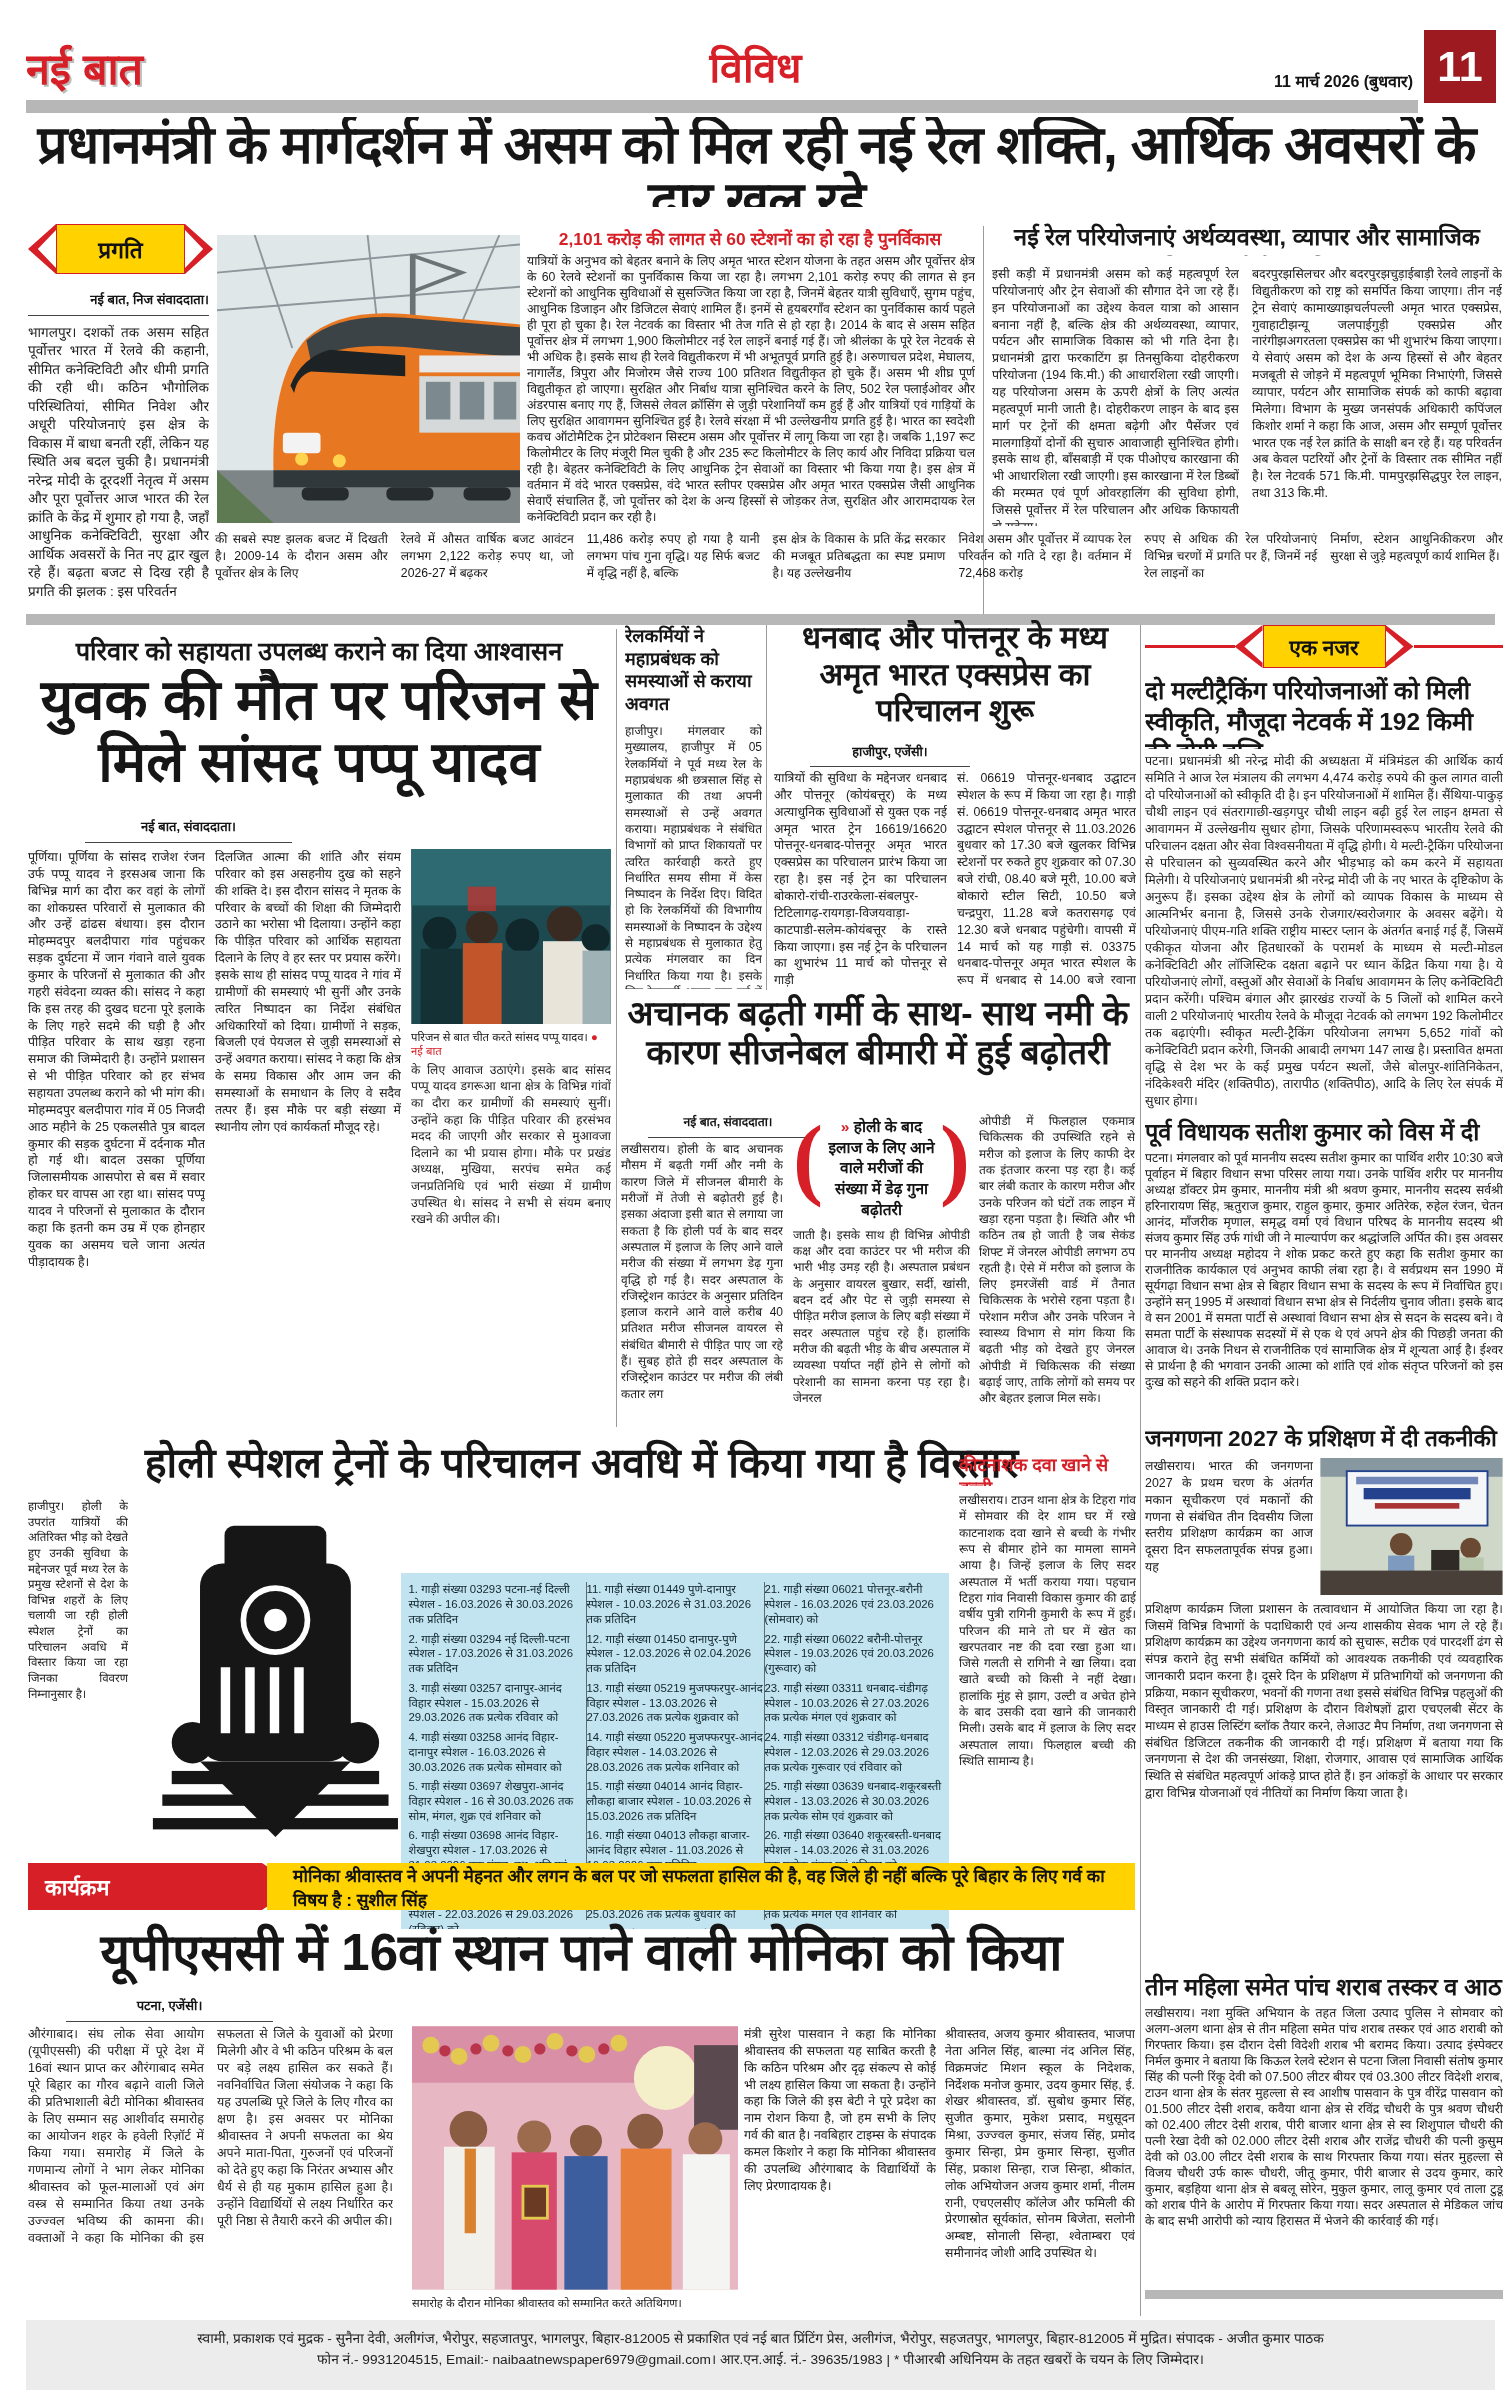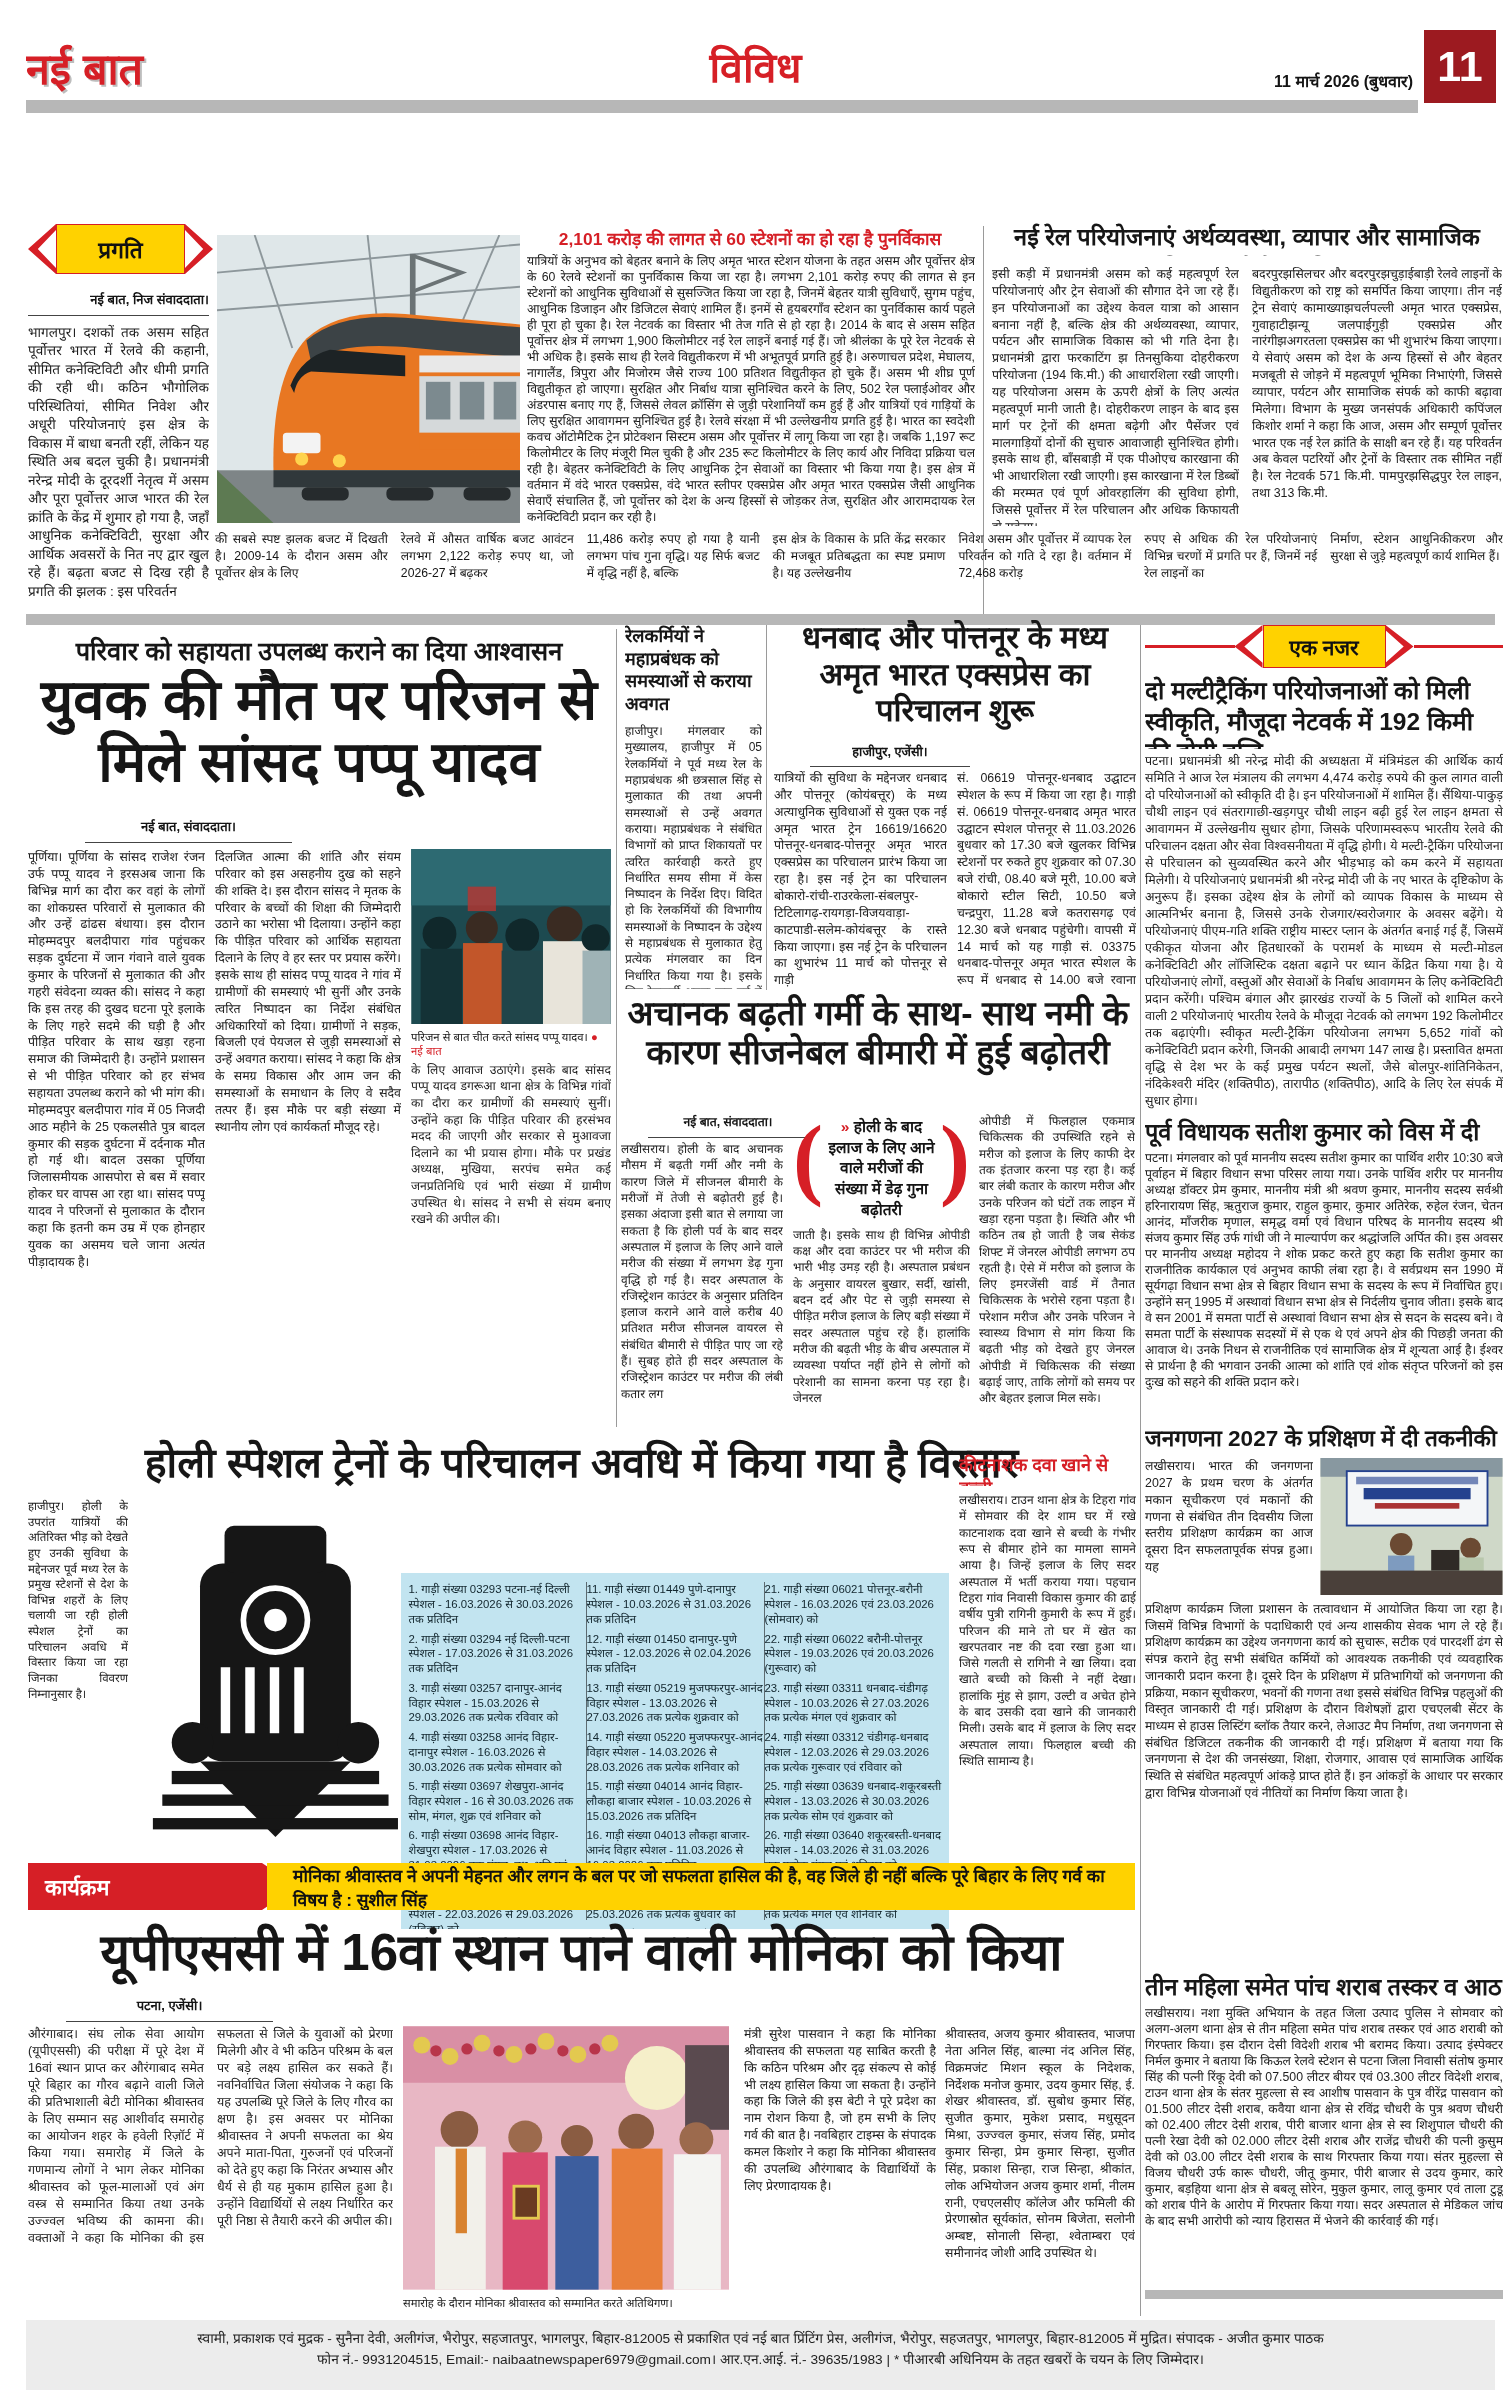--- a/index.html
+++ b/index.html
@@ -41,20 +41,21 @@
   <div class="abs" style="left:26px;top:38px;width:245px;height:58px;">
     <span style="font-size:43px;font-weight:bold;color:#d61f26;text-shadow:1.9px 1.9px 0 #bdbdbd;">नई बात</span>
   </div>
   <div class="abs center" style="left:621px;top:38px;width:269px;height:56px;">
     <span style="font-size:41px;font-weight:bold;color:#d61f26;">विविध</span>
   </div>
   <div class="abs" style="left:1215px;top:70px;width:198px;height:24.5px;text-align:right;font-weight:bold;font-size:16px;">11 मार्च 2026 (बुधवार)</div>
   <div class="abs center" style="left:1424px;top:30px;width:72px;height:73px;background:#9c1a20;color:#fff;font-size:43px;font-weight:bold;line-height:73px;">11</div>
   <div class="hbar" style="left:26px;top:100px;width:1392px;height:13px;"></div>
 
+  <div class="abs headline center" style="left:19px;top:117px;width:1475px;height:90px;font-size:53px;letter-spacing:-0.9px;line-height:1.05;">प्रधानमंत्री के मार्गदर्शन में असम को मिल रही नई रेल शक्ति, आर्थिक अवसरों के द्वार खुल रहे</div>
 
   <div class="abs" style="left:28px;top:224px;width:185px;height:50px;">
     <div class="badge">
       <div class="chev chevL"></div>
       <div class="mid">प्रगति</div>
       <div class="chev chevR"></div>
     </div>
   </div>
   <div class="abs byline" style="left:28px;top:290px;width:181px;height:22.6px;text-align:right;">नई बात, निज संवाददाता।</div>
   <div class="abs jtext" style="left:28px;top:324px;width:181px;height:290px;font-size:13.6px;">भागलपुर। दशकों तक असम सहित पूर्वोत्तर भारत में रेलवे की कहानी, सीमित कनेक्टिविटी और धीमी प्रगति की रही थी। कठिन भौगोलिक परिस्थितियां, सीमित निवेश और अधूरी परियोजनाएं इस क्षेत्र के विकास में बाधा बनती रहीं, लेकिन यह स्थिति अब बदल चुकी है। प्रधानमंत्री नरेन्द्र मोदी के दूरदर्शी नेतृत्व में असम और पूरा पूर्वोत्तर आज भारत की रेल क्रांति के केंद्र में शुमार हो गया है, जहाँ आधुनिक कनेक्टिविटी, सुरक्षा और आर्थिक अवसरों के नित नए द्वार खुल रहे हैं। बढ़ता बजट से दिख रही है प्रगति की झलक : इस परिवर्तन</div>
@@ -277,21 +278,21 @@
   <div class="abs label-arrow" style="left:28px;top:1863px;width:252px;height:47px;">
       <span>कार्यक्रम</span>
     </div>
   <div class="abs quotebar" style="left:267px;top:1863px;width:868px;height:47px;">
       <span style="padding:0 26px;">मोनिका श्रीवास्तव ने अपनी मेहनत और लगन के बल पर जो सफलता हासिल की है, वह जिले ही नहीं बल्कि पूरे बिहार के लिए गर्व का विषय है : सुशील सिंह</span>
     </div>
   <div class="abs headline center" style="left:28px;top:1915px;width:1107px;height:75px;font-size:51px;">यूपीएससी में 16वां स्थान पाने वाली मोनिका को किया सम्मानित</div>
   <div class="abs byline" style="left:66px;top:1996px;width:207px;height:22.6px;">पटना, एजेंसी।</div>
   <div class="abs jtext" style="left:28px;top:2026px;width:365px;height:288px;column-count:2;column-gap:13px;font-size:12.5px;">औरंगाबाद। संघ लोक सेवा आयोग (यूपीएससी) की परीक्षा में पूरे देश में 16वां स्थान प्राप्त कर औरंगाबाद समेत पूरे बिहार का गौरव बढ़ाने वाली जिले की प्रतिभाशाली बेटी मोनिका श्रीवास्तव के लिए सम्मान सह आशीर्वाद समारोह का आयोजन शहर के हवेली रिज़ॉर्ट में किया गया। समारोह में जिले के गणमान्य लोगों ने भाग लेकर मोनिका श्रीवास्तव को फूल-मालाओं एवं अंग वस्त्र से सम्मानित किया तथा उनके उज्ज्वल भविष्य की कामना की। वक्ताओं ने कहा कि मोनिका की इस सफलता से जिले के युवाओं को प्रेरणा मिलेगी और वे भी कठिन परिश्रम के बल पर बड़े लक्ष्य हासिल कर सकते हैं। नवनिर्वाचित जिला संयोजक ने कहा कि यह उपलब्धि पूरे जिले के लिए गौरव का क्षण है। इस अवसर पर मोनिका श्रीवास्तव ने अपनी सफलता का श्रेय अपने माता-पिता, गुरुजनों एवं परिजनों को देते हुए कहा कि निरंतर अभ्यास और धैर्य से ही यह मुकाम हासिल हुआ है। उन्होंने विद्यार्थियों से लक्ष्य निर्धारित कर पूरी निष्ठा से तैयारी करने की अपील की।</div>
 
-  <div class="abs" style="left:403px;top:2026px;width:326px;height:288px;">
+  <div class="abs" style="left:412px;top:2026px;width:326px;height:288px;">
     <svg width="331" height="264" viewBox="0 0 352 280">
       <rect width="352" height="280" fill="#e8b7c4"></rect>
       <rect width="352" height="60" fill="#d98fa5"></rect>
       <g fill="#e3c94f">
           <circle cx="20" cy="20" r="9"></circle>
           <circle cx="50" cy="32" r="9"></circle>
           <circle cx="84" cy="18" r="9"></circle>
           <circle cx="118" cy="30" r="9"></circle>
           <circle cx="152" cy="16" r="9"></circle>
           <circle cx="186" cy="30" r="9"></circle>

